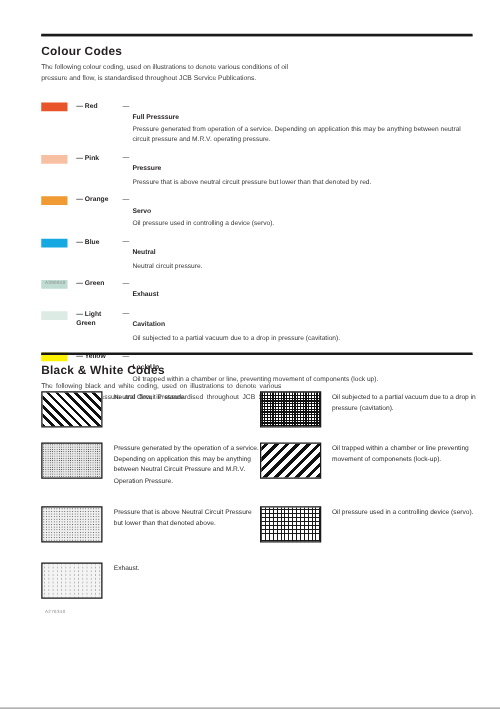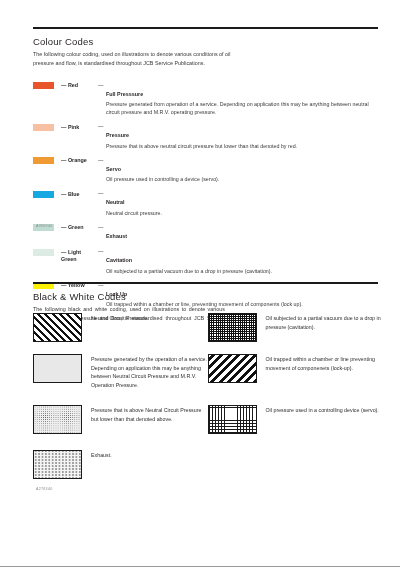--- a/index.html
+++ b/index.html
@@ -10,21 +10,21 @@
   }
   .page{position:absolute;inset:0;background:#fff;}
   .page-bottom-edge{position:absolute;left:0;right:0;bottom:0;height:1px;background:#9a9a9a;}
 
   
   .section{position:absolute;left:33px;right:22px;}
   .rule{height:1px;background:#1a1a1a;border-bottom:1px solid #1a1a1a;}
   #sec-colour{top:27px;}
   #sec-bw{top:282px;}
 
-  .sec-title{font-size:9.5px;letter-spacing:.2px;color:#231f20;margin:7px 0 3px 0;font-weight:400;}
+  .sec-title{font-size:9.5px;letter-spacing:.2px;color:#231f20;margin:7px 0 3px 0;font-weight:700;}
   .sec-intro{font-size:5.4px;line-height:1.62;color:#3a3a3a;max-width:208px;}
   .sec-intro.justify{text-align:justify;max-width:192px;}
 
   
   .legend{margin-top:14px;}
   .lrow{display:flex;align-items:flex-start;margin-bottom:6.5px;}
   .swatch-wrap{width:28px;flex:0 0 28px;padding-top:.5px;}
   .swatch{width:21px;height:7px;display:block;}
   .cname{flex:0 0 35px;width:35px;font-size:5.4px;font-weight:bold;color:#231f20;line-height:1.28;padding-top:.5px;}
   .cdesc{flex:1;padding-left:2px;}

